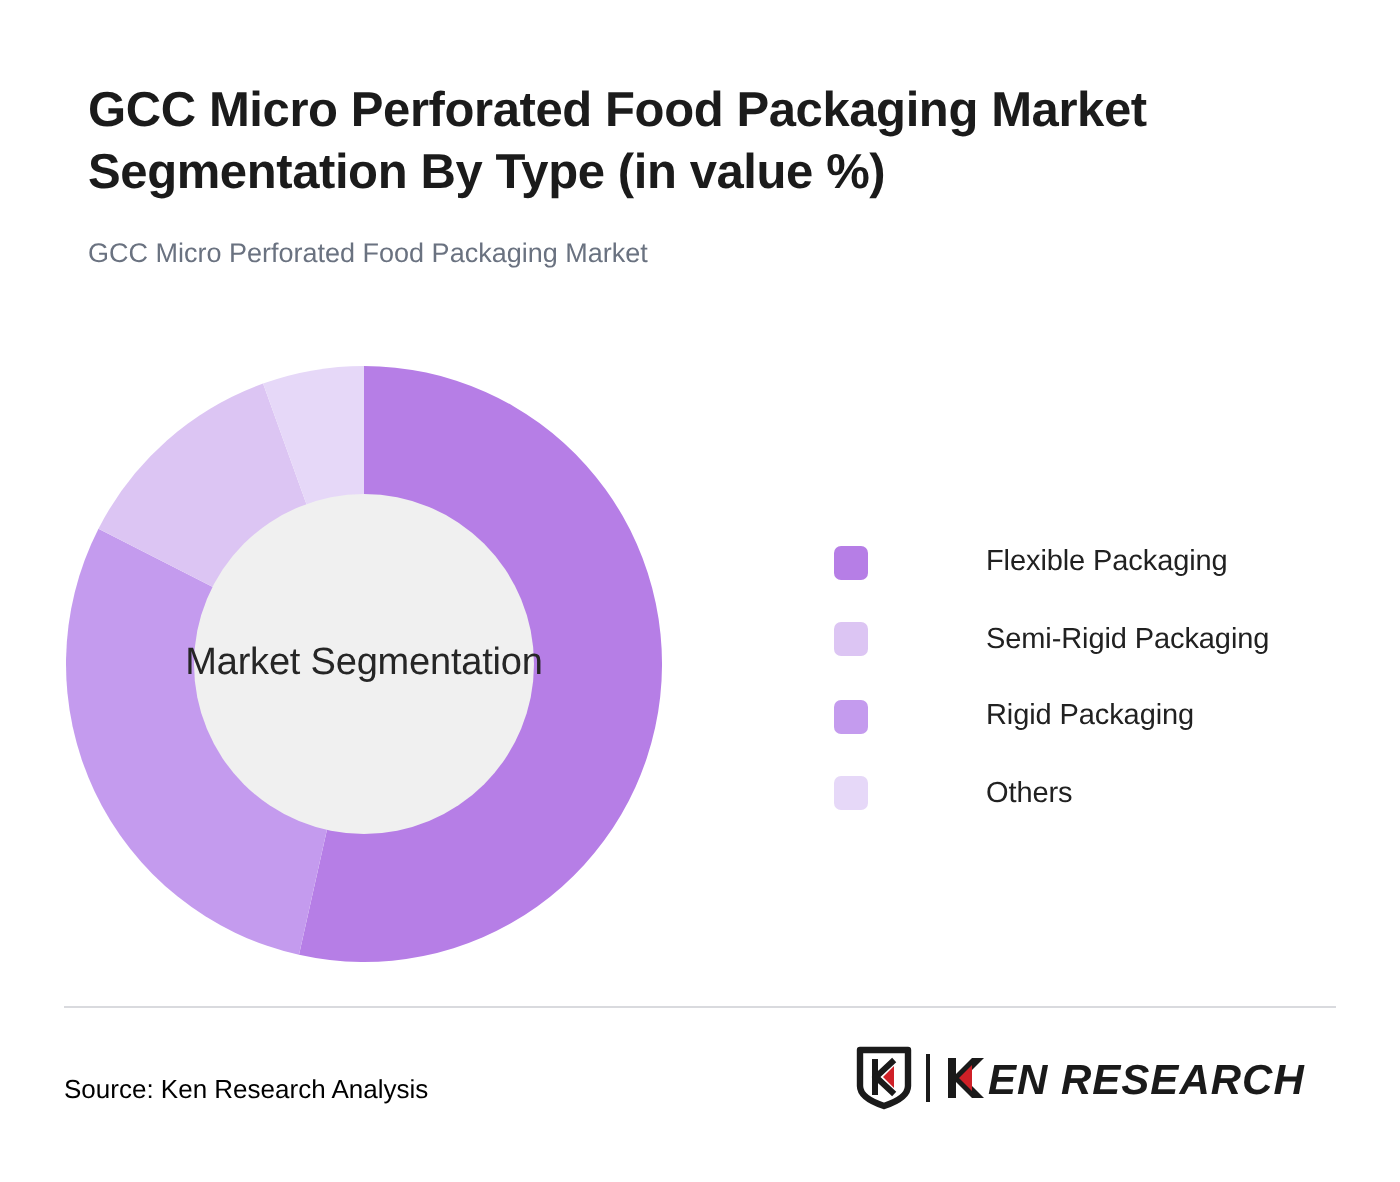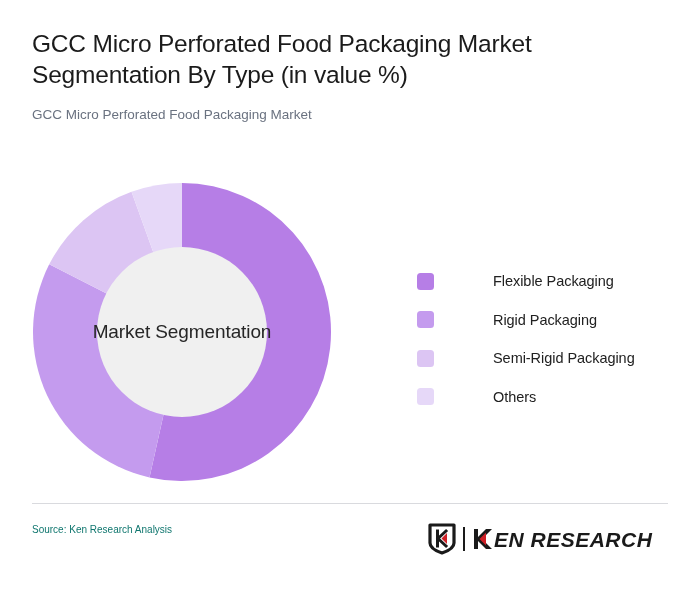--- a/index.html
+++ b/index.html
@@ -26,35 +26,36 @@
   }
 
   
   .header {
     position: absolute;
     left: 32px;
     top: 28px;
     width: 620px;
   }
   .chart-title {
-    margin: 0;
+    margin: 12px;
     font-size: 24.5px;
     line-height: 1.28;
-    font-weight: normal;
+    font-weight: bold;
     color: #1b1b1b;
     letter-spacing: -0.2px;
   }
   .subtitles {
     margin-top: 14px;
   }
   .subtitle {
     font-size: 13.5px;
     line-height: 1.5;
     color: #6a7280;
     font-weight: normal;
+    margin-left: 12px;
   }
   .donut-wrap {
     position: absolute;
     left: 32px;
     top: 182px;
     width: 300px;
     height: 300px;
   }
   .donut-svg {
     display: block;
@@ -107,23 +108,23 @@
     position: absolute;
     left: 32px;
     top: 503px;
     width: 636px;
     height: 1px;
     background: #d9dade;
   }
   .source {
     position: absolute;
     left: 32px;
-    top: 524px;
-    font-size: 10px;
-    color: #0f766e;
+    top: 537px;
+    font-size: 13px;
+    color: #000000;
   }
   .logo {
     position: absolute;
     right: 30px;
     top: 522px;
     height: 34px;
     display: flex;
     align-items: center;
     font-style: italic;
   }
@@ -160,26 +161,26 @@
     </svg>
     <div class="center-label">Market Segmentation</div>
   </div>
 
   <div class="legend" id="legend">
       <div class="legend-item">
         <span class="legend-swatch" style="background: rgb(182, 126, 230);"></span>
         <span class="legend-label">Flexible Packaging</span>
       </div>
       <div class="legend-item">
+        <span class="legend-swatch" style="background: rgb(220, 197, 243);"></span>
+        <span class="legend-label">Semi-Rigid Packaging</span>
+      </div>
+      <div class="legend-item">
         <span class="legend-swatch" style="background: rgb(196, 155, 238);"></span>
         <span class="legend-label">Rigid Packaging</span>
-      </div>
-      <div class="legend-item">
-        <span class="legend-swatch" style="background: rgb(220, 197, 243);"></span>
-        <span class="legend-label">Semi-Rigid Packaging</span>
       </div>
       <div class="legend-item">
         <span class="legend-swatch" style="background: rgb(230, 216, 248);"></span>
         <span class="legend-label">Others</span>
       </div>
     </div>
 
   <div class="divider"></div>
   <div class="source">Source: Ken Research Analysis</div>
 

